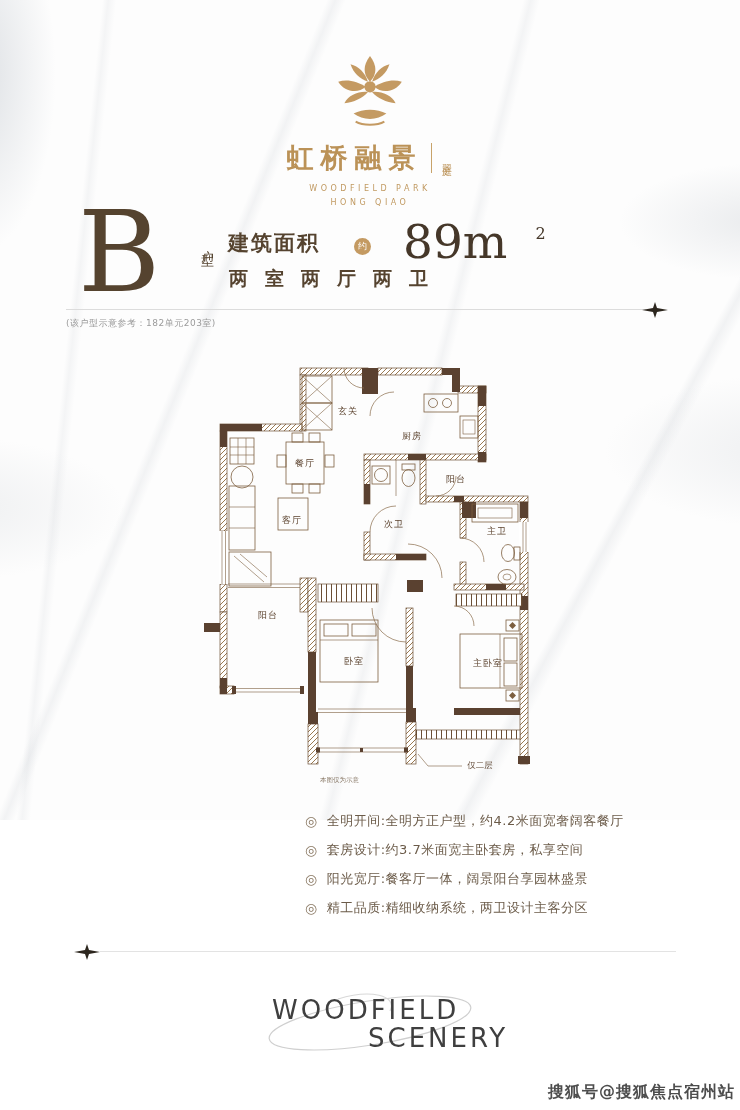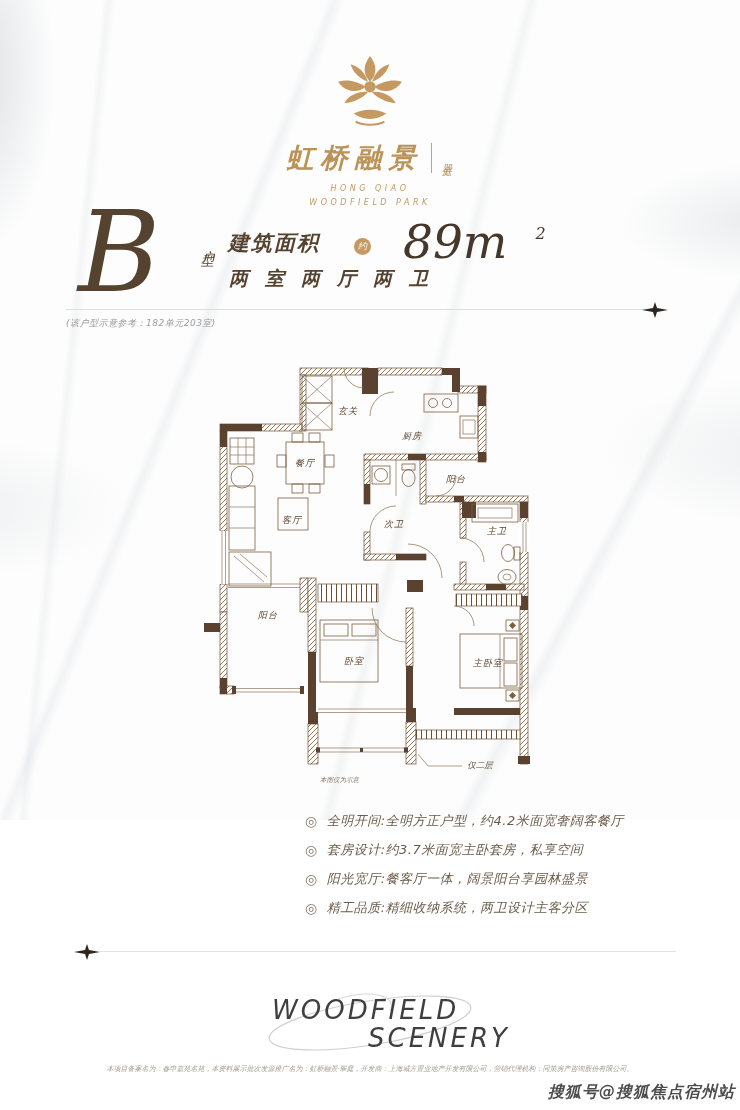--- a/index.html
+++ b/index.html
@@ -8,21 +8,20 @@
     background-color:#fdfdfd;
     background-image:
       radial-gradient(ellipse 130px 300px at -3% 9%, rgba(168,176,186,.38), transparent 60%),
       radial-gradient(ellipse 220px 90px at 103% 27%, rgba(175,182,190,.25), transparent 65%),
       radial-gradient(ellipse 300px 120px at 108% 55%, rgba(180,186,193,.22), transparent 65%),
       radial-gradient(ellipse 260px 110px at -6% 62%, rgba(180,186,193,.20), transparent 65%),
       linear-gradient(112deg, transparent 30.5%, rgba(182,188,196,.16) 31.3%, transparent 32.3%),
       linear-gradient(104deg, transparent 55.4%, rgba(182,188,196,.14) 56.2%, transparent 57.2%),
       linear-gradient(118deg, transparent 75.4%, rgba(182,188,196,.17) 76.2%, transparent 77.4%),
       linear-gradient(96deg, transparent 12.4%, rgba(182,188,196,.13) 13.1%, transparent 14.1%);
-    font-style: italic;
   }
   .abs{position:absolute;}
   
   .brand-name{display:flex;align-items:center;justify-content:center;gap:8px;color:#bb9257;}
   .brand-cn{font-size:27px;font-weight:bold;letter-spacing:7px;font-family:"DejaVu Serif",serif;}
   .brand-sep{width:1px;height:30px;background:#c8a36a;}
   .brand-suffix{writing-mode:vertical-rl;font-size:10px;letter-spacing:2px;color:#bb9257;}
   .brand-en{color:#c19a62;font-size:8px;letter-spacing:3.5px;text-align:center;line-height:1.7;}
   
   .big-b{font-family:"DejaVu Serif",serif;font-size:112px;line-height:1;color:#55432f;}
@@ -78,22 +77,22 @@
       <g fill="none" stroke="#c49a62" stroke-width="2">
         <path d="M26,68 C33,72 47,72 54,68"></path>
       </g>
     </svg>
     <div class="brand-name" style="margin-top:6px;">
       <span class="brand-cn">虹桥融景</span>
       <span class="brand-sep"></span>
       <span class="brand-suffix">翠庭</span>
     </div>
     <div class="brand-en" style="margin-top:6px;">
+      <div>WOODFIELD PARK</div>
       <div>HONG QIAO</div>
-      <div>WOODFIELD PARK</div>
     </div>
   </div>
 
   <div class="abs big-b" style="left:78px;top:196px;">B</div>
   <div class="abs type-vert" style="left:198px;top:240px;">户型</div>
   <div class="abs area-row" style="left:228px;top:218px;">
     <span class="area-label">建筑面积</span>
     <span class="approx-circle">约</span>
     <span class="area-value">89m</span>
     <span class="area-sup">2</span>
@@ -314,17 +313,16 @@
     <svg class="abs" style="left:0;top:0;" width="300" height="80" viewBox="0 0 300 80">
       <g fill="none" stroke="#cfcfcf" stroke-width="1.2">
         <ellipse cx="150" cy="38" rx="102" ry="22" transform="rotate(-9 150 38)"></ellipse>
         <path d="M118 14 C150 4 178 10 170 26" stroke="#d8d8d8"></path>
       </g>
     </svg>
     <div class="fl1">WOODFIELD</div>
     <div class="fl2">SCENERY</div>
   </div>
 
-  <div class="abs fineprint" style="left:10px;top:1064px;">本项目备案名为：春申嘉苑名苑，本资料展示批次发源推广名为：虹桥融景·翠庭，开发商：上海城方置业地产开发有限公司，营销代理机构：同策房产咨询股份有限公司。</div>
 
   <div class="abs watermark" style="right:5px;top:1082px;">搜狐号@搜狐焦点宿州站</div>
 
 </div>
 
 </body></html>

